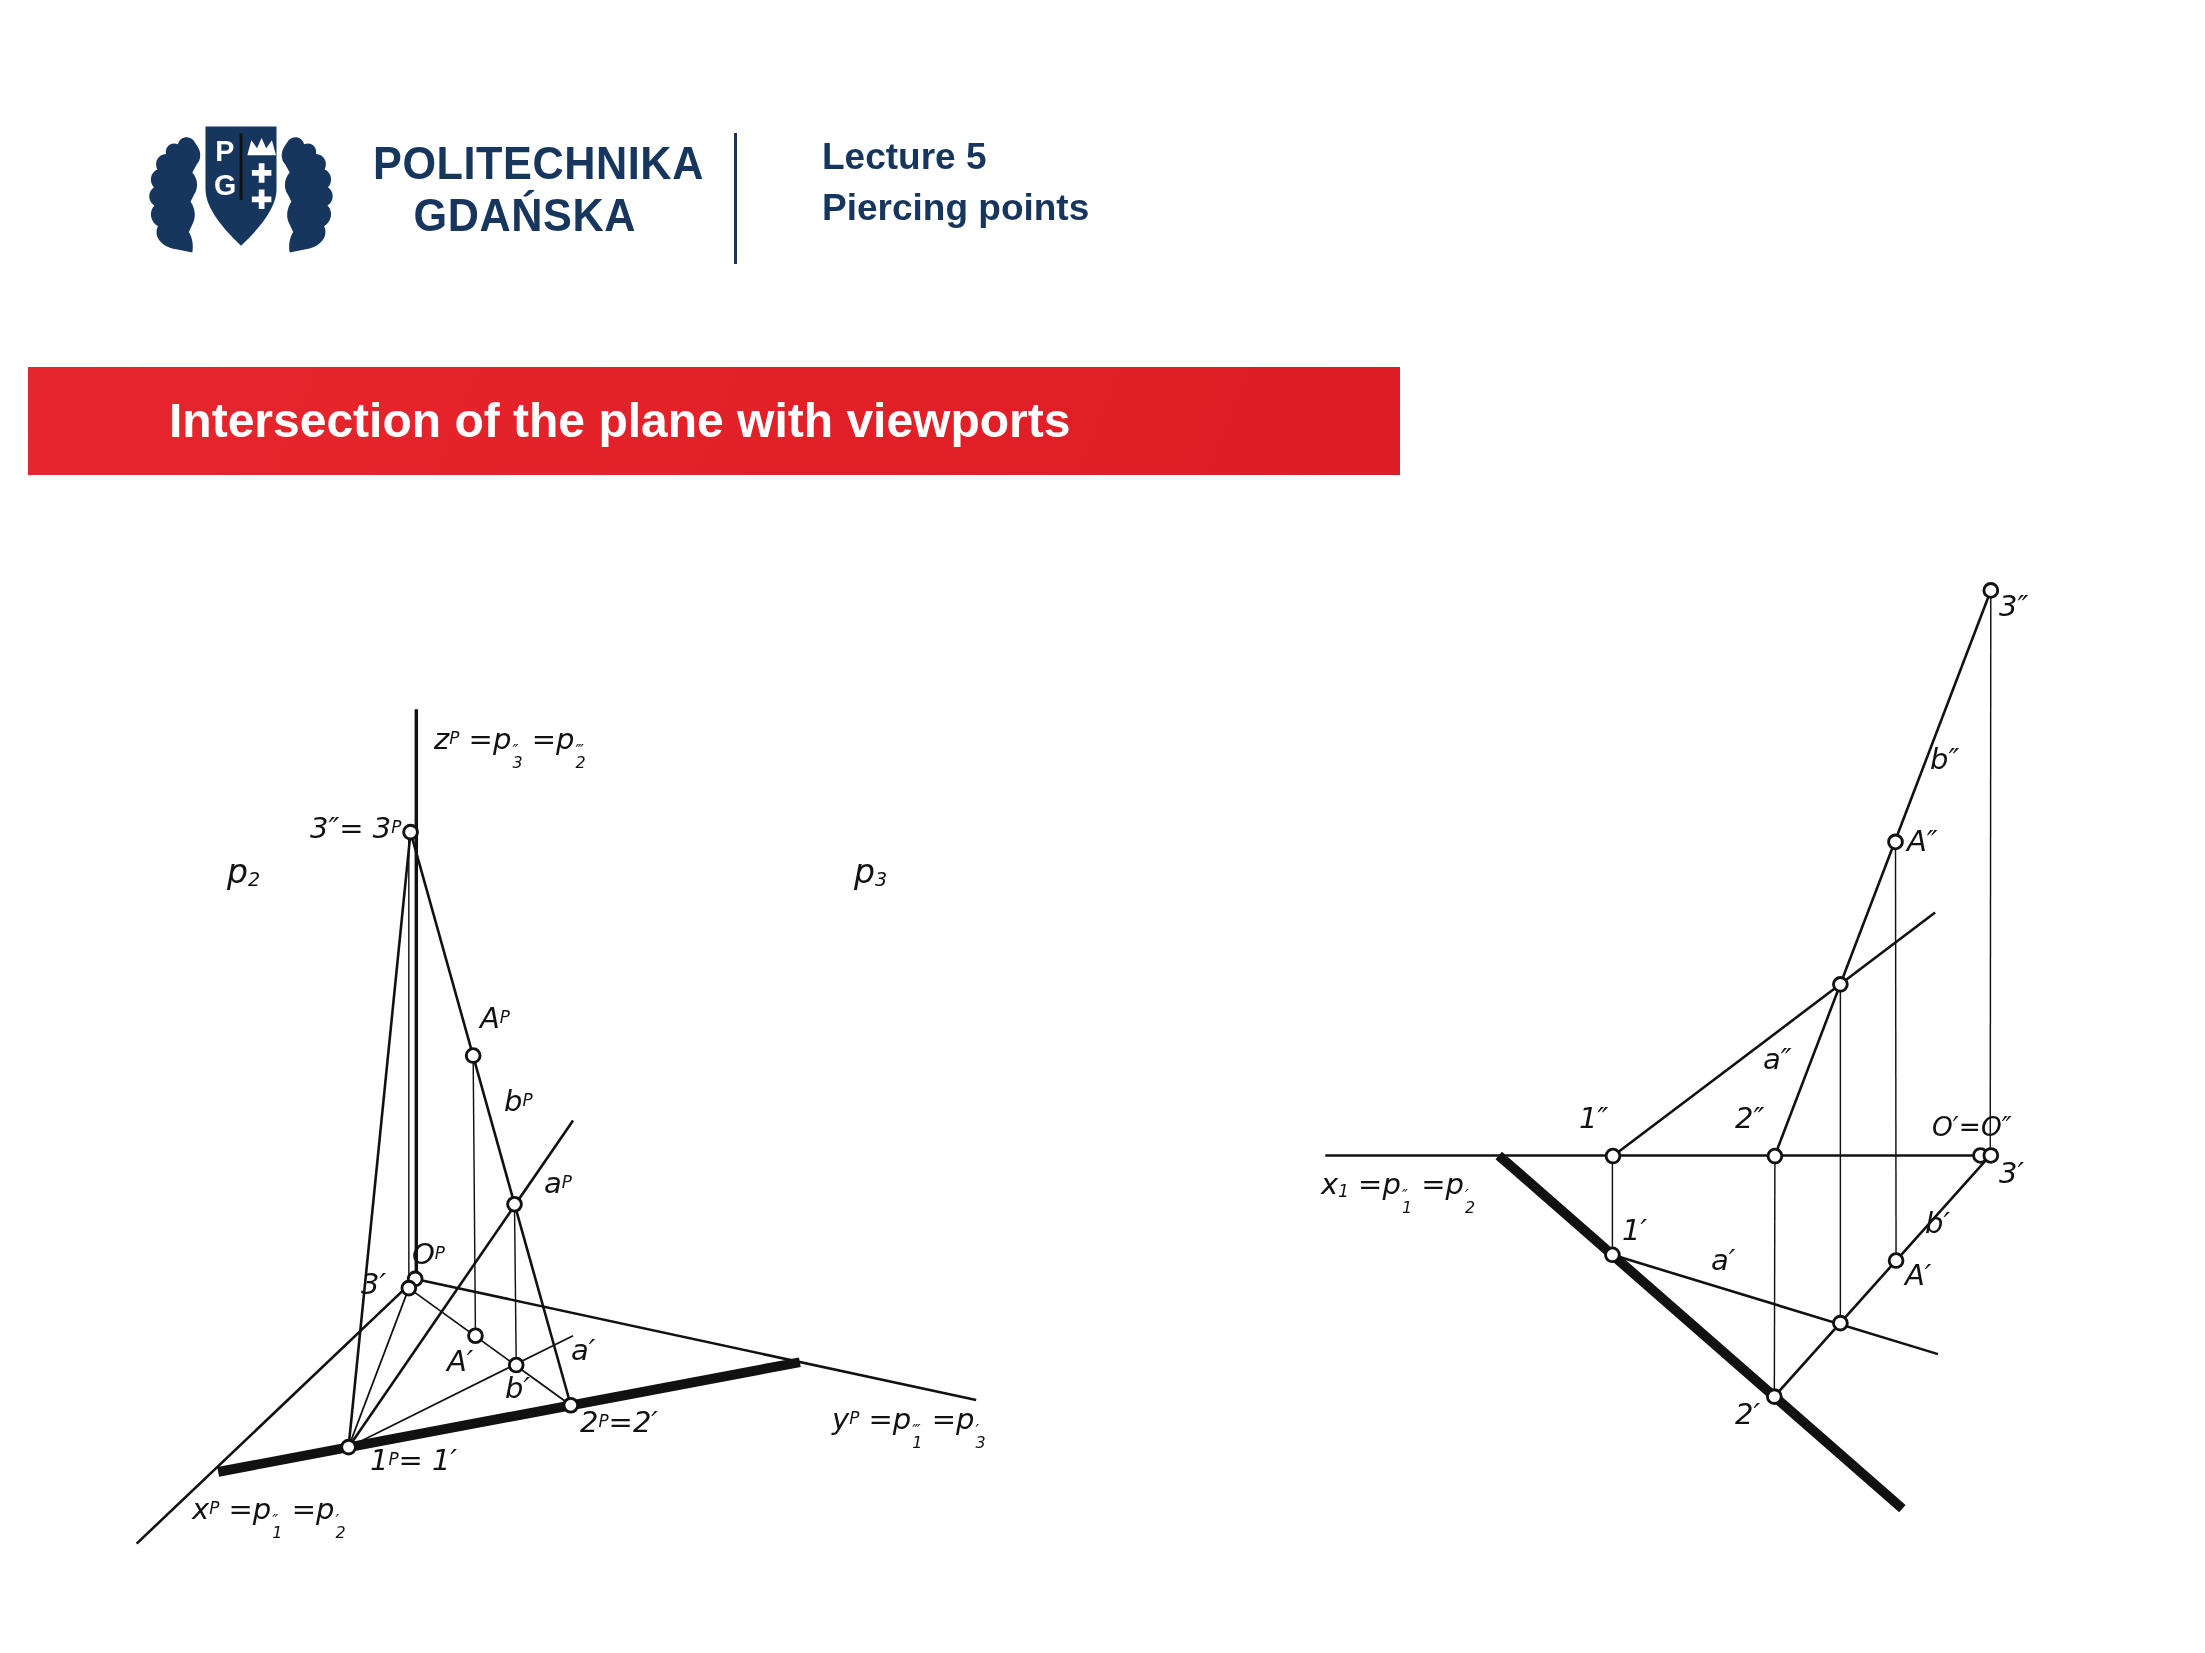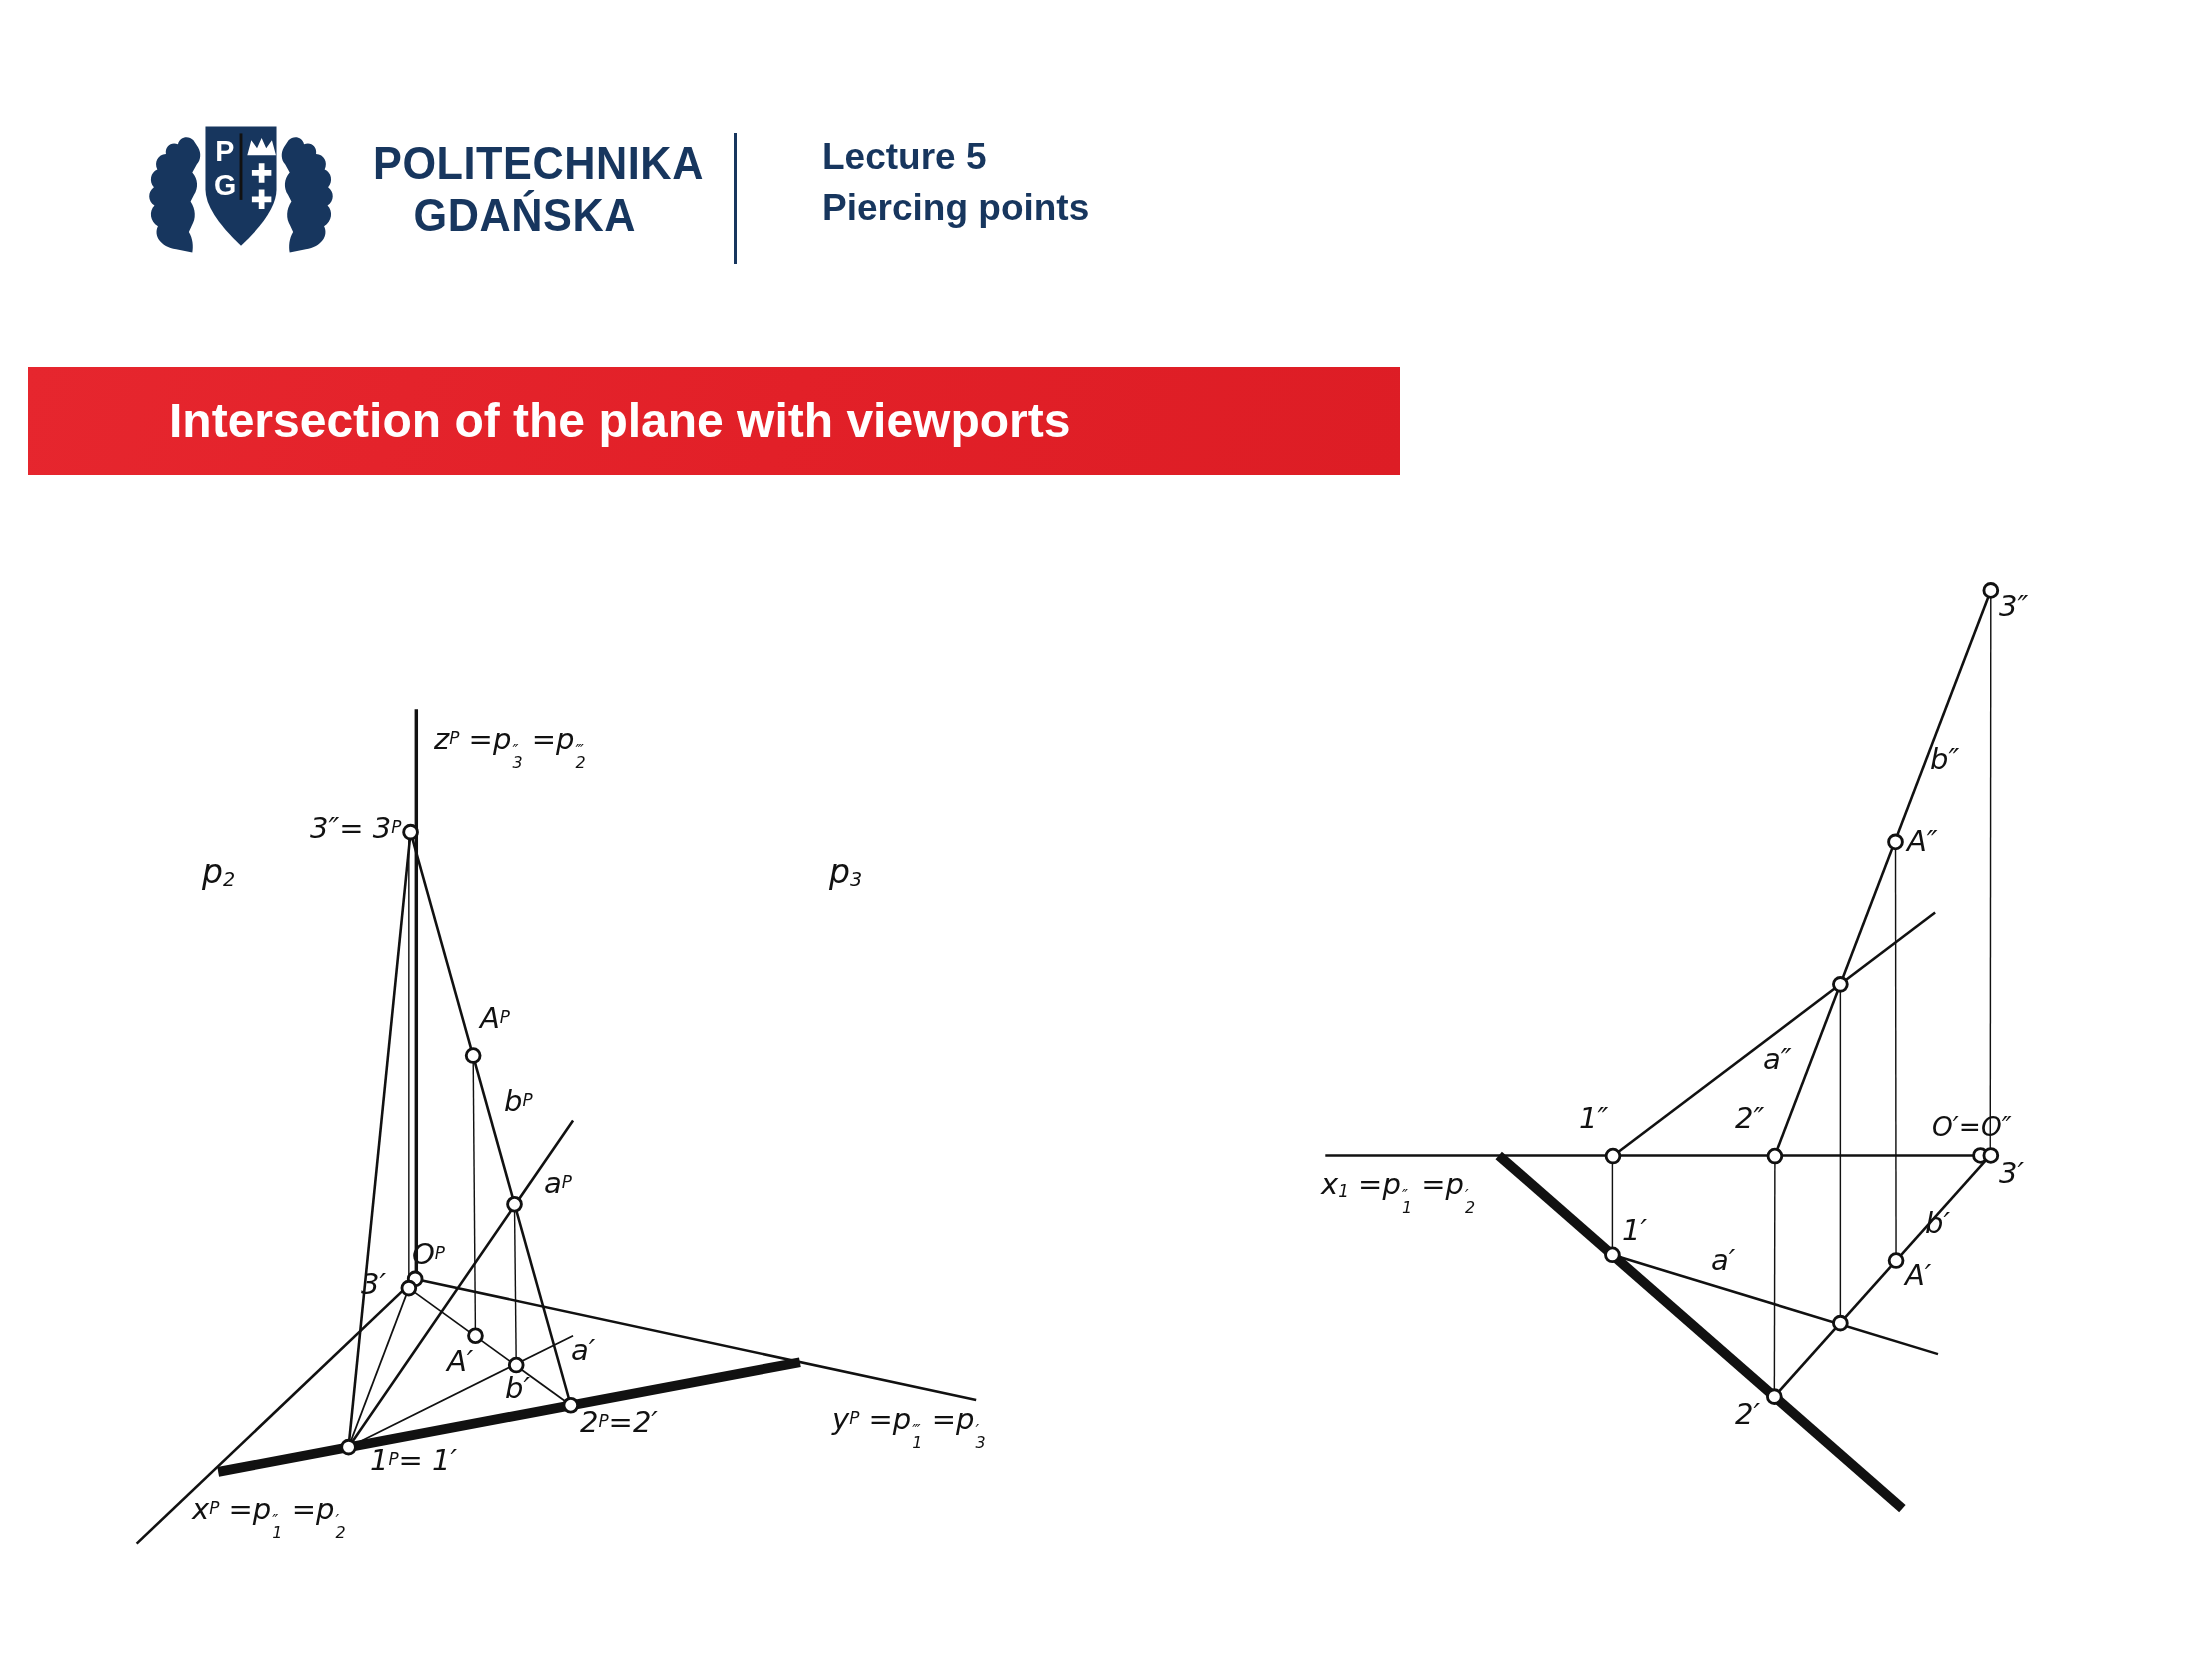--- a/index.html
+++ b/index.html
@@ -20,21 +20,21 @@
   
   .banner{position:absolute;left:0;top:367px;width:1372px;height:108px;
           background:linear-gradient(112deg,#e6262e 0%,#e22028 55%,#dd1d25 100%);margin-left:28px;}
   .banner-title{position:absolute;left:141px;top:0;height:108px;line-height:108px;
                 color:#fff;font-weight:bold;font-size:48px;white-space:nowrap;}
 
   
   .canvas{position:absolute;left:0;top:0;width:2205px;height:1654px;}
   .dlabel{position:absolute;font:italic 29px "DejaVu Sans",sans-serif;color:#111;
           white-space:nowrap;line-height:1;}
-  .dlabel.big{font-size:33px;}
+  .dlabel.big{font-size:33px;margin-left:25px;}
   .dlabel.ralign{text-align:left;}
   .sup{font-size:58%;vertical-align:30%;}
   .sub{font-size:58%;vertical-align:-16%;}
   .ss{display:inline-flex;flex-direction:column;align-items:flex-start;
       font-size:55%;line-height:.8;vertical-align:-0.42em;margin-left:1.1px;}
   .ss span{display:block;}
   svg line{stroke:#111;}
   svg circle{fill:#fff;stroke:#111;stroke-width:5px;}
 </style>
 </head>

